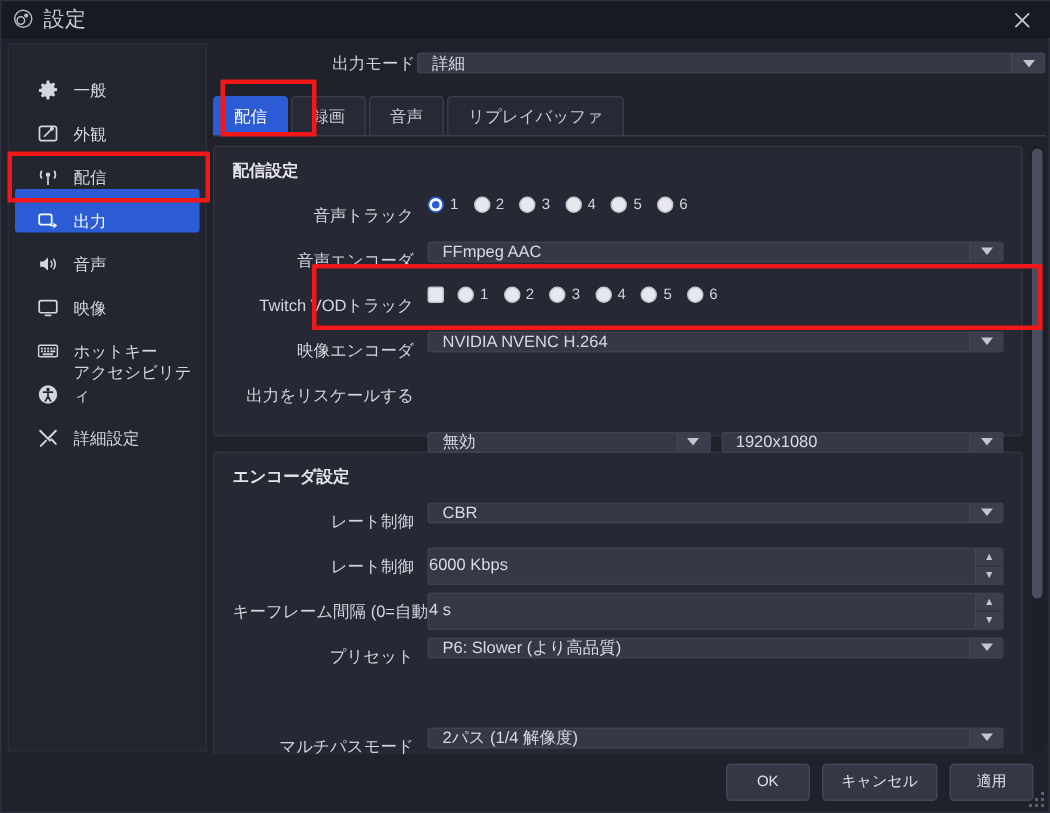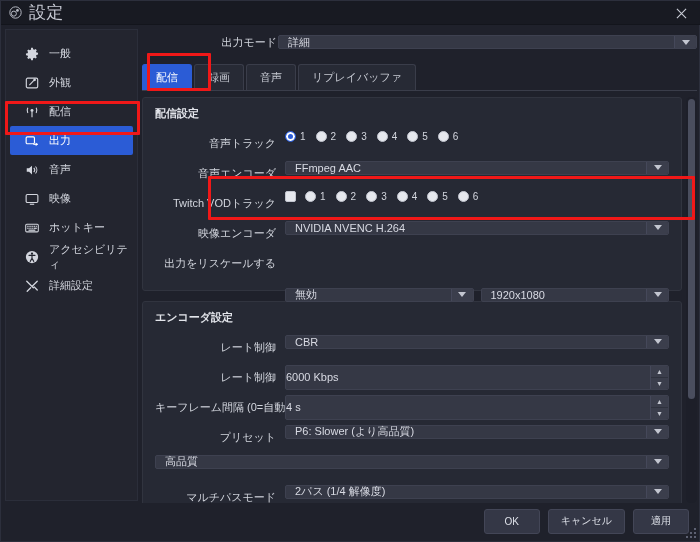--- a/index.html
+++ b/index.html
@@ -19,37 +19,37 @@
 
   
   #titlebar {
     position: absolute; left: 0; top: 0; width: 700px; height: 24px;
     background: #181a22;
     display: flex; align-items: center;
     border-bottom: 1px solid #13151c;
   }
   #titlebar .tb-logo { margin-left: 8px; display: flex; align-items: center; }
   #titlebar .tb-title {
-    margin-left: 7px; font-size: 17px; color: #c9ccd6; letter-spacing: .3px;
+    margin-left: 7px; font-size: 14px; color: #c9ccd6; letter-spacing: .3px;
   }
   #titlebar .tb-close {
     position: absolute; right: 0; top: 0; width: 40px; height: 24px;
     display: flex; align-items: center; justify-content: center;
     color: #c9ccd6; font-size: 14px; line-height: 1;
   }
 
   
   #sidebar {
     position: absolute; left: 4px; top: 28px; width: 133px; height: 472px;
     background: #23252f;
     border: 1px solid #2b2e3a;
     padding-top: 9px;
   }
   .side-item {
-    height: 29px; display: flex; align-items: center;
+    height: 29px; display: flex; align-items: flex-end;
     padding-left: 14px; font-size: 11px; color: #d3d6de;
     margin: 0 4px; border-radius: 2px;
   }
   .side-item.active { background: #2b5cd6; color: #ffffff; }
   .side-item .ico {
     width: 16px; height: 16px; margin-right: 9px;
     display: flex; align-items: center; justify-content: center;
     flex: 0 0 16px;
   }
   .side-item .ico svg { display: block; }
@@ -508,28 +508,20 @@
               <div class="combo">
                 <span>P6: Slower (より高品質)</span>
                 <span class="arrow">
                     <i></i>
                   </span>
               </div>
             </div>
           </div>
 
           <div class="frow">
-            <div class="fld">
-              <div class="combo">
-                <span>高品質</span>
-                <span class="arrow">
-                    <i></i>
-                  </span>
-              </div>
-            </div>
           </div>
 
           <div class="frow">
             <span class="lbl">マルチパスモード</span>
             <div class="fld">
               <div class="combo">
                 <span>2パス (1/4 解像度)</span>
                 <span class="arrow">
                     <i></i>
                   </span>

